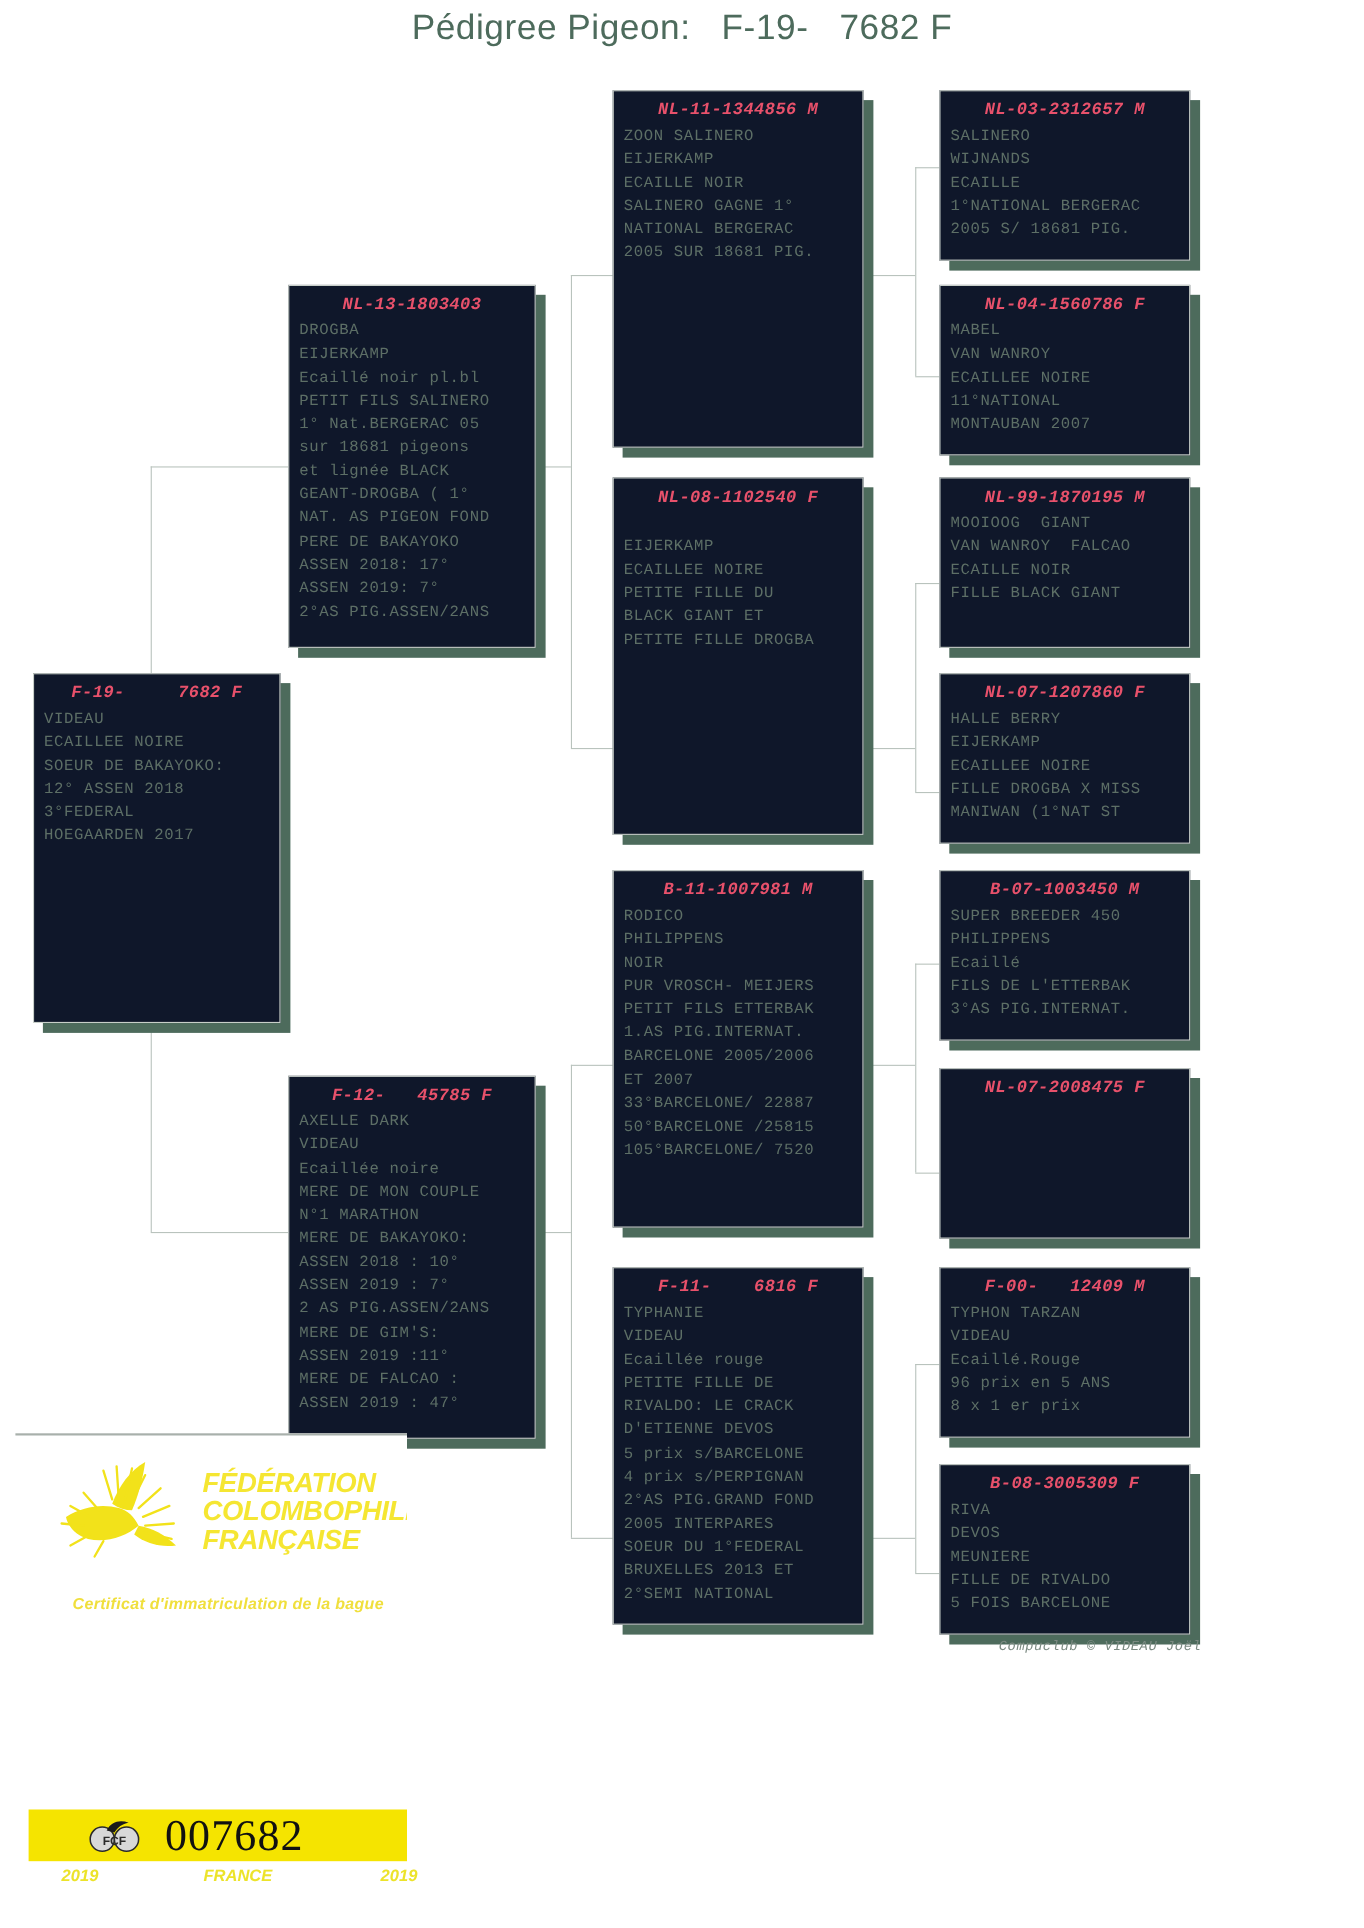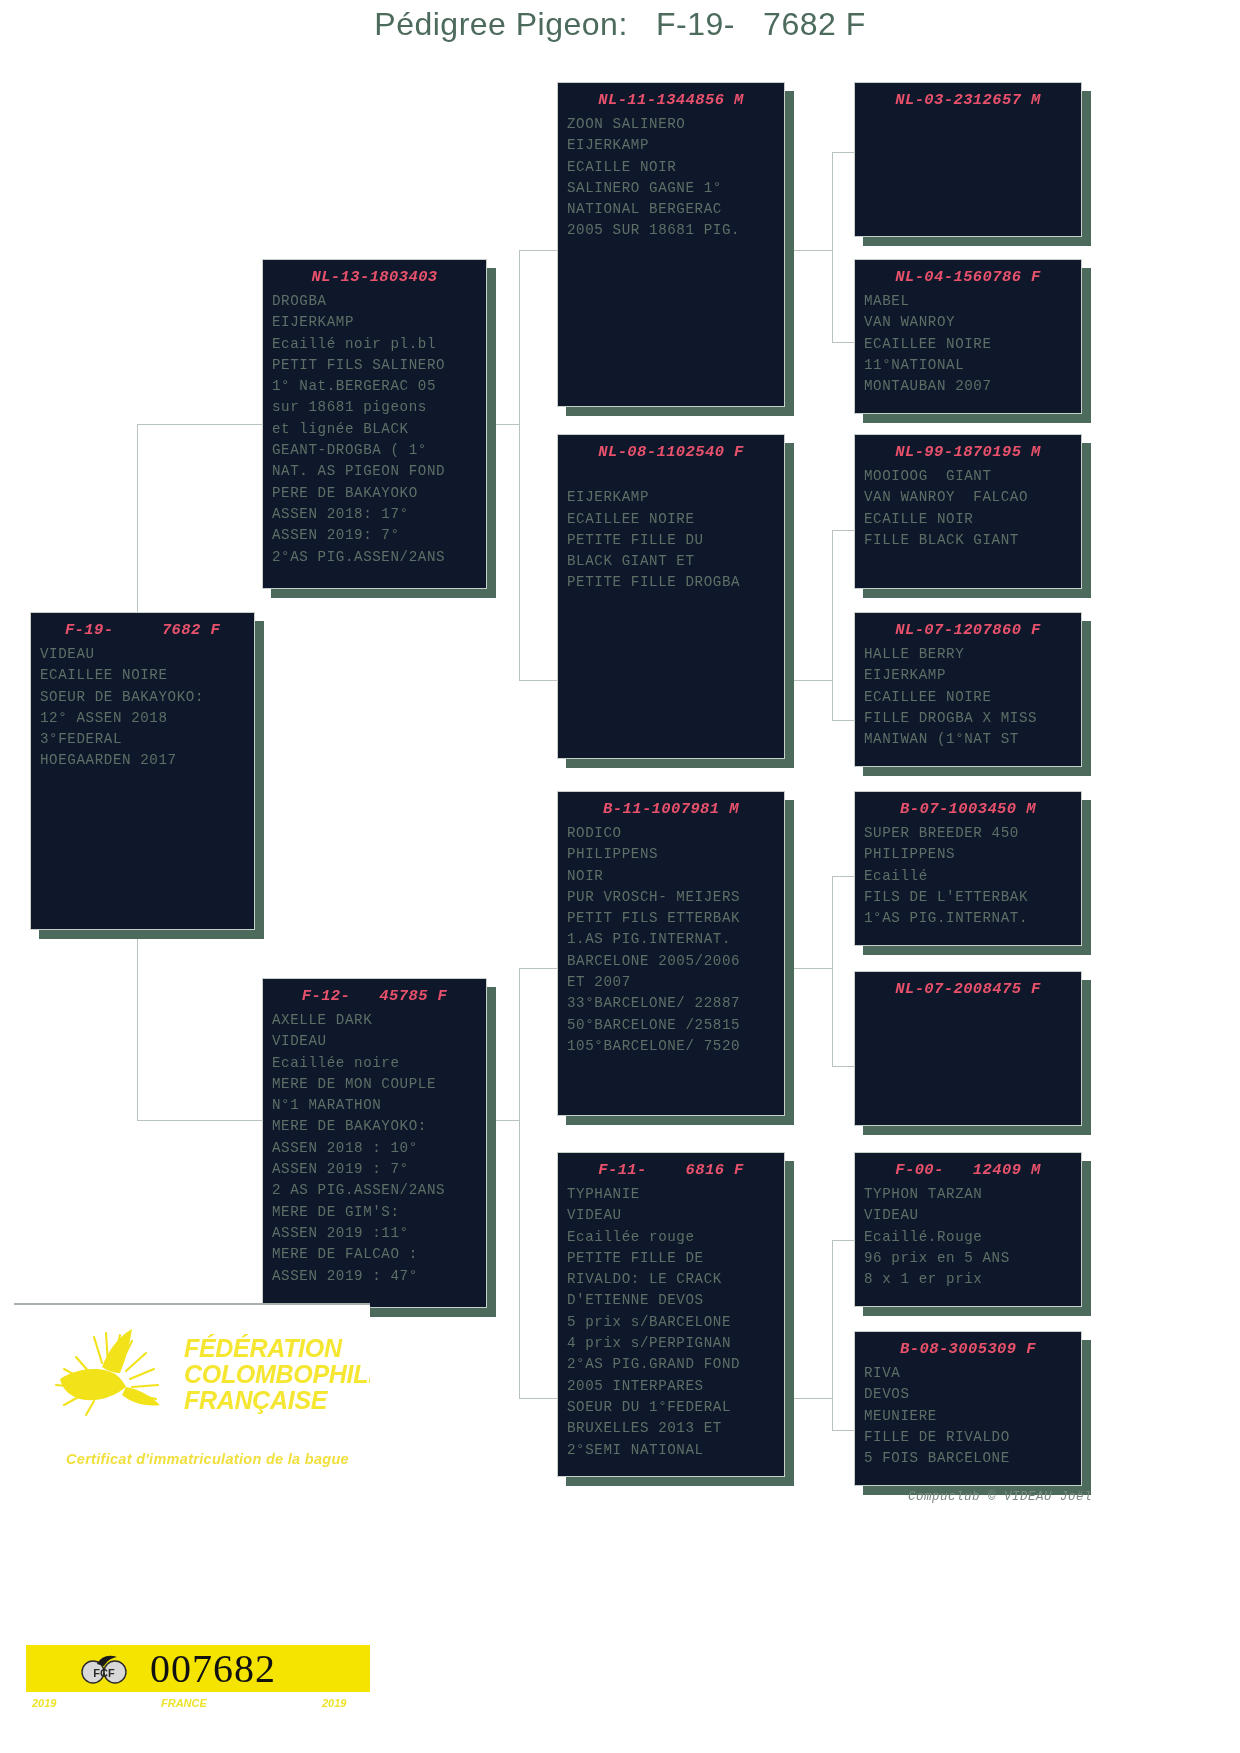--- a/index.html
+++ b/index.html
@@ -127,22 +127,23 @@
     position: absolute;
     left: 77px; top: 1652px;
     width: 54px; height: 32px;
   }
   .band-foot {
     position: absolute;
     top: 1697px;
     font-family: "Liberation Sans", sans-serif;
     font-weight: bold;
     font-style: italic;
-    font-size: 11px;
+    font-size: 15px;
     color: #ece32a;
+    margin-left: 24px;
   }
   #band-year-left  { left: 32px; }
   #band-country    { left: 161px; }
   #band-year-right { left: 322px; }
 
   #credit {
     position: absolute;
     left: 908px; top: 1490px;
     font-size: 12.5px;
     font-style: italic;
@@ -296,20 +297,27 @@
     <div>2°AS PIG.GRAND FOND</div>
     <div>2005 INTERPARES</div>
     <div>SOEUR DU 1°FEDERAL</div>
     <div>BRUXELLES 2013 ET</div>
     <div>2°SEMI NATIONAL</div>
   </div>
 </div>
 
 <div class="card" style="left:854px; top:82px; width:228px; height:155px;">
   <span class="ring">NL-03-2312657 M</span>
+  <div class="lines">
+    <div>SALINERO</div>
+    <div>WIJNANDS</div>
+    <div>ECAILLE</div>
+    <div>1°NATIONAL BERGERAC</div>
+    <div>2005 S/ 18681 PIG.</div>
+  </div>
 </div>
 
 <div class="card" style="left:854px; top:259px; width:228px; height:155px;">
   <span class="ring">NL-04-1560786 F</span>
   <div class="lines">
     <div>MABEL</div>
     <div>VAN WANROY</div>
     <div>ECAILLEE NOIRE</div>
     <div>11°NATIONAL</div>
     <div>MONTAUBAN 2007</div>
@@ -337,21 +345,21 @@
   </div>
 </div>
 
 <div class="card" style="left:854px; top:791px; width:228px; height:155px;">
   <span class="ring">B-07-1003450 M</span>
   <div class="lines">
     <div>SUPER BREEDER 450</div>
     <div>PHILIPPENS</div>
     <div>Ecaillé</div>
     <div>FILS DE L'ETTERBAK</div>
-    <div>1°AS PIG.INTERNAT.</div>
+    <div>3°AS PIG.INTERNAT.</div>
   </div>
 </div>
 
 <div class="card" style="left:854px; top:971px; width:228px; height:155px;">
   <span class="ring">NL-07-2008475 F</span>
 </div>
 
 <div class="card" style="left:854px; top:1152px; width:228px; height:155px;">
   <span class="ring">F-00-   12409 M</span>
   <div class="lines">

